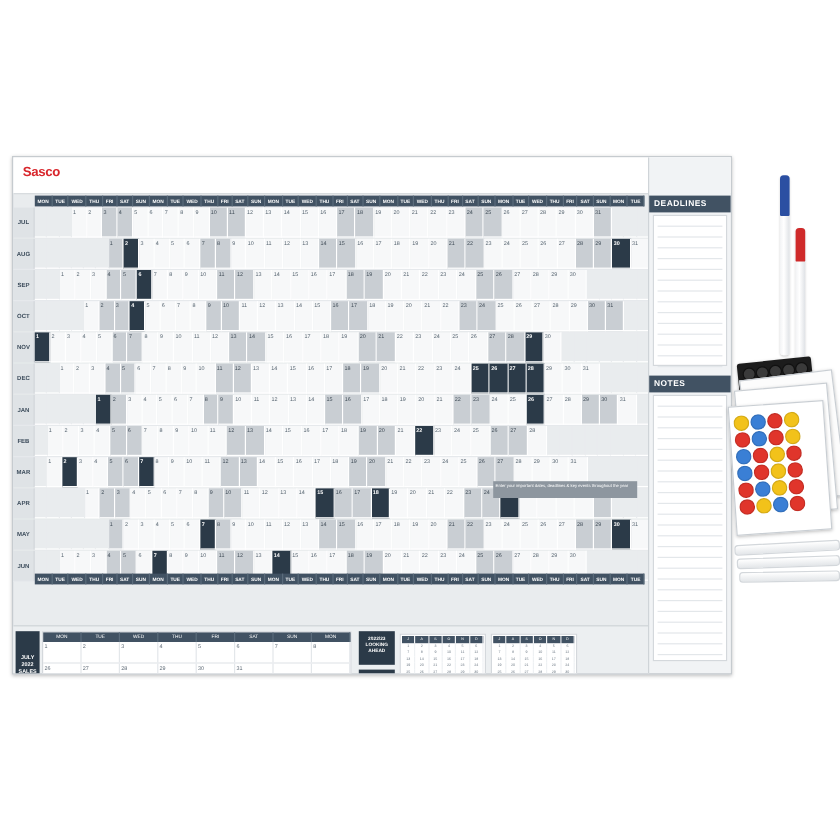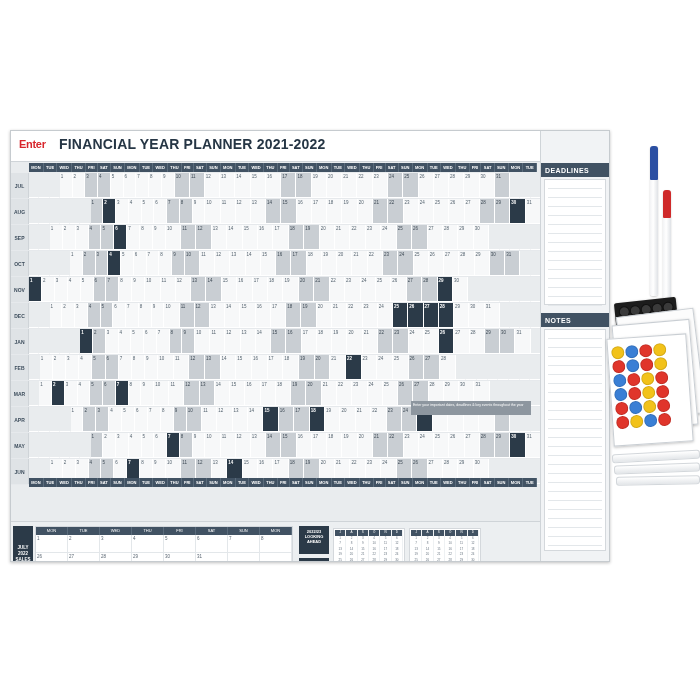--- a/index.html
+++ b/index.html
@@ -383,22 +383,21 @@
   #wp3 { left: 616px; top: 476px; width: 82px; transform: rotate(-1deg); }
 </style>
 </head>
 <body>
 
 <div id="scene">
 
   <div id="planner">
 
     <div class="planner-header">
-      <div class="brand">Enter</div>
-      <div class="planner-title">FINANCIAL YEAR PLANNER 2021-2022</div>
+      <div class="brand">Sasco</div>
     </div>
 
     <div class="cal-wrap">
       <div class="dow-strip top" id="dow-top">
           <div class="dow-cell">MON</div>
           <div class="dow-cell">TUE</div>
           <div class="dow-cell">WED</div>
           <div class="dow-cell">THU</div>
           <div class="dow-cell">FRI</div>
           <div class="dow-cell">SAT</div>

